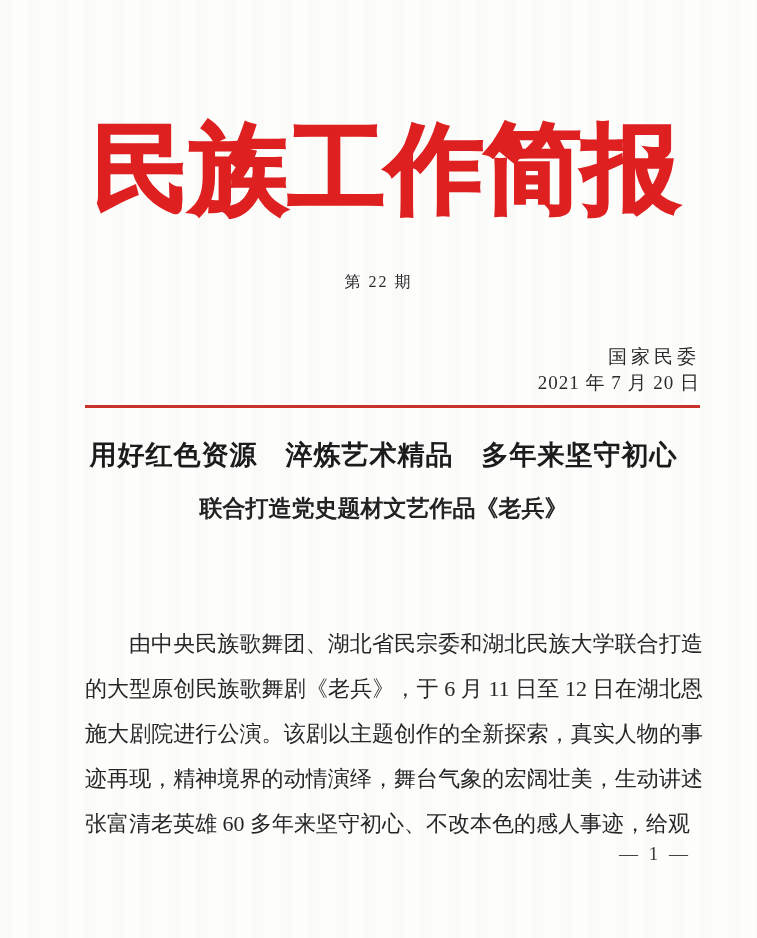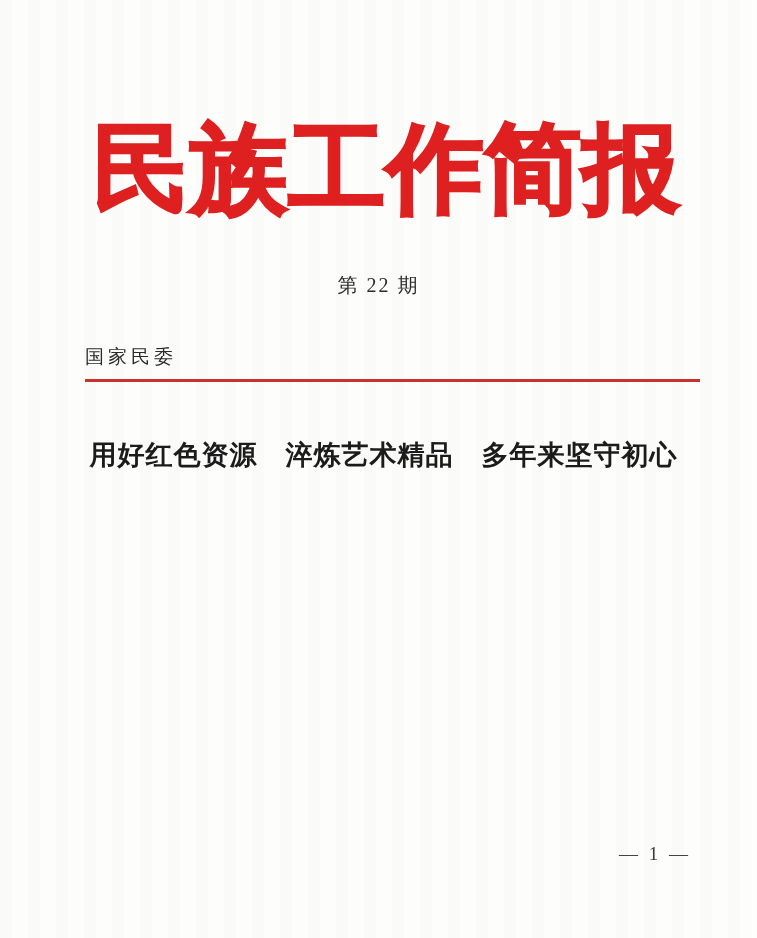--- a/index.html
+++ b/index.html
@@ -27,34 +27,35 @@
     letter-spacing: 1px;
     color: #de2020;
     -webkit-text-stroke: 2.5px #de2020;
     white-space: nowrap;
     padding-left: 8px;
   }
   .issue {
     position: absolute;
     top: 272px; left: 0; width: 100%;
     text-align: center;
-    font-size: 20px;
+    font-size: 16px;
     letter-spacing: 2px;
     color: #2b2b2b;
   }
   .header-row {
     position: absolute;
     top: 344px; left: 85px; right: 57px;
     display: flex;
     justify-content: space-between;
     align-items: flex-end;
     font-size: 19px;
     color: #2b2b2b;
     padding-bottom: 9px;
     border-bottom: 3px solid #c9322b;
+    flex-direction: column;
   }
   .org { letter-spacing: 4px; }
   .date { letter-spacing: 1px; }
   .article-title {
     position: absolute;
     top: 437px; left: 40px; right: 30px;
     text-align: center;
     font-size: 27px;
     font-weight: bold;
     color: #1b1b1b;
@@ -91,23 +92,26 @@
 <body>
 
 <div class="page">
 
   <div class="masthead">民族工作简报</div>
 
   <div class="issue">第 22 期</div>
 
   <div class="header-row">
     <span class="org">国家民委</span>
+    <span class="date">2021 年 7 月 20 日</span>
   </div>
 
   <div class="article-title">用好红色资源　淬炼艺术精品　多年来坚守初心</div>
 
   <div class="subtitle">
+    <div>联合打造党史题材文艺作品《老兵》</div>
   </div>
 
+  <div class="body-text">由中央民族歌舞团、湖北省民宗委和湖北民族大学联合打造的大型原创民族歌舞剧《老兵》，于 6 月 11 日至 12 日在湖北恩施大剧院进行公演。该剧以主题创作的全新探索，真实人物的事迹再现，精神境界的动情演绎，舞台气象的宏阔壮美，生动讲述张富清老英雄 60 多年来坚守初心、不改本色的感人事迹，给观</div>
 
   <div class="page-number">— 1 —</div>
 
 </div>
 
 </body></html>

